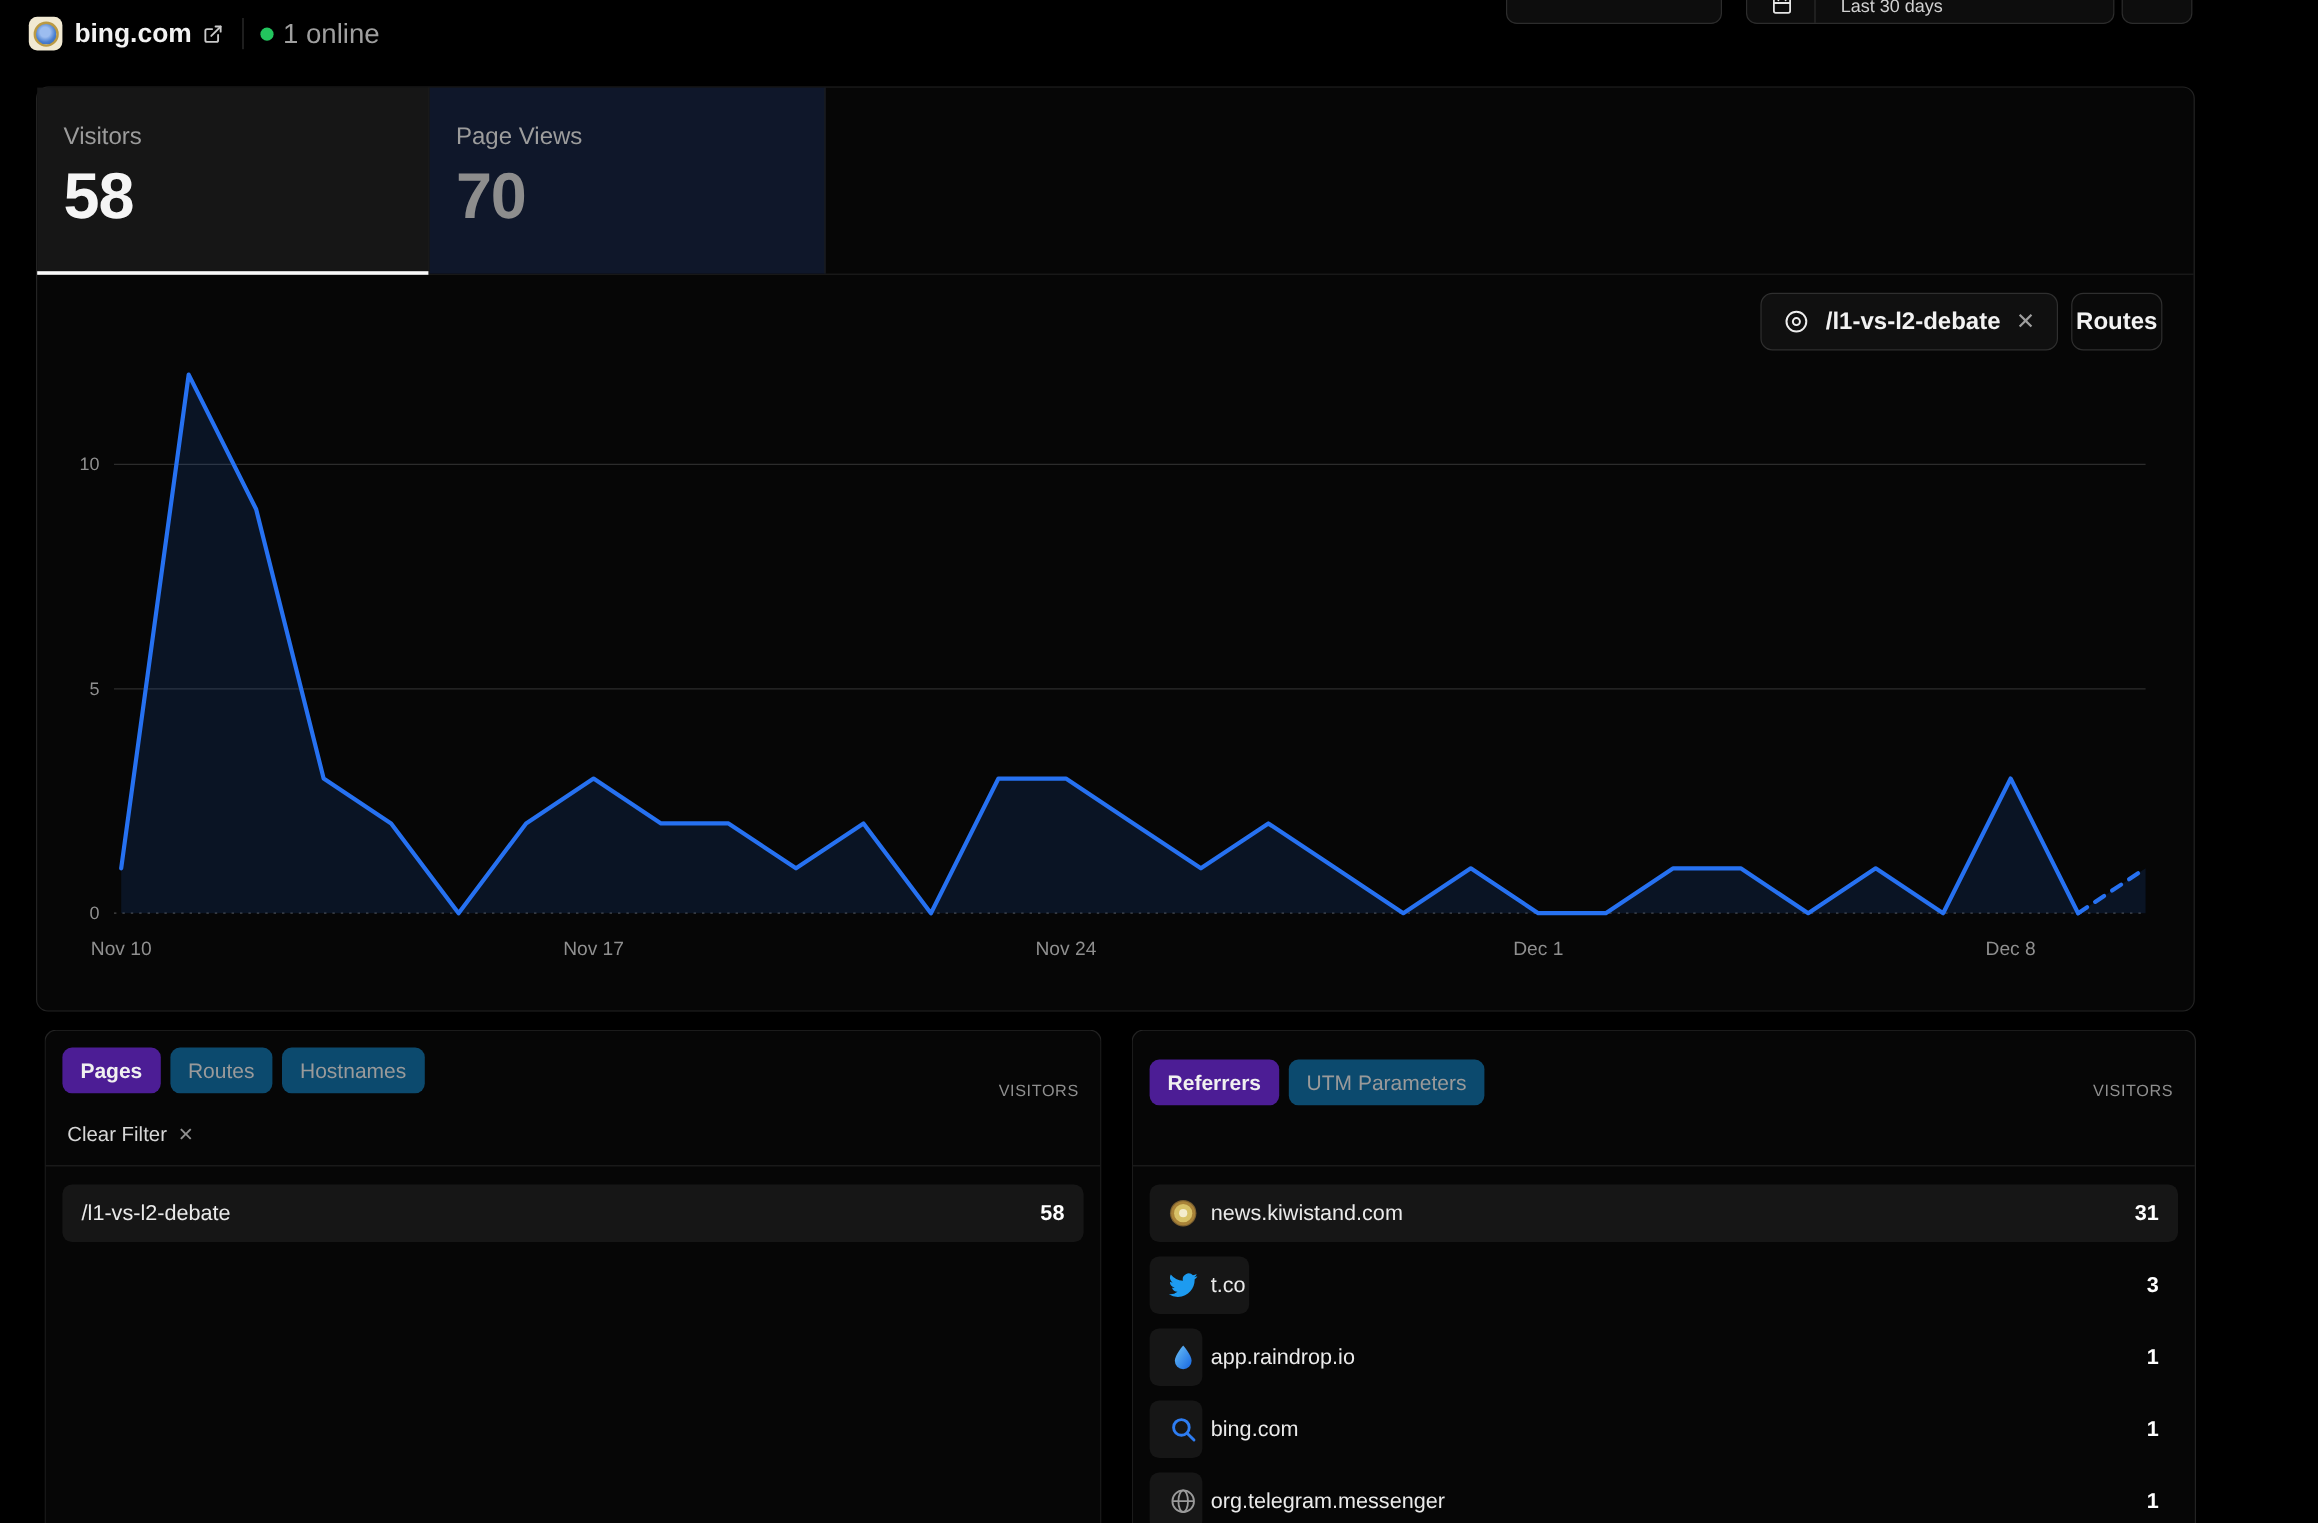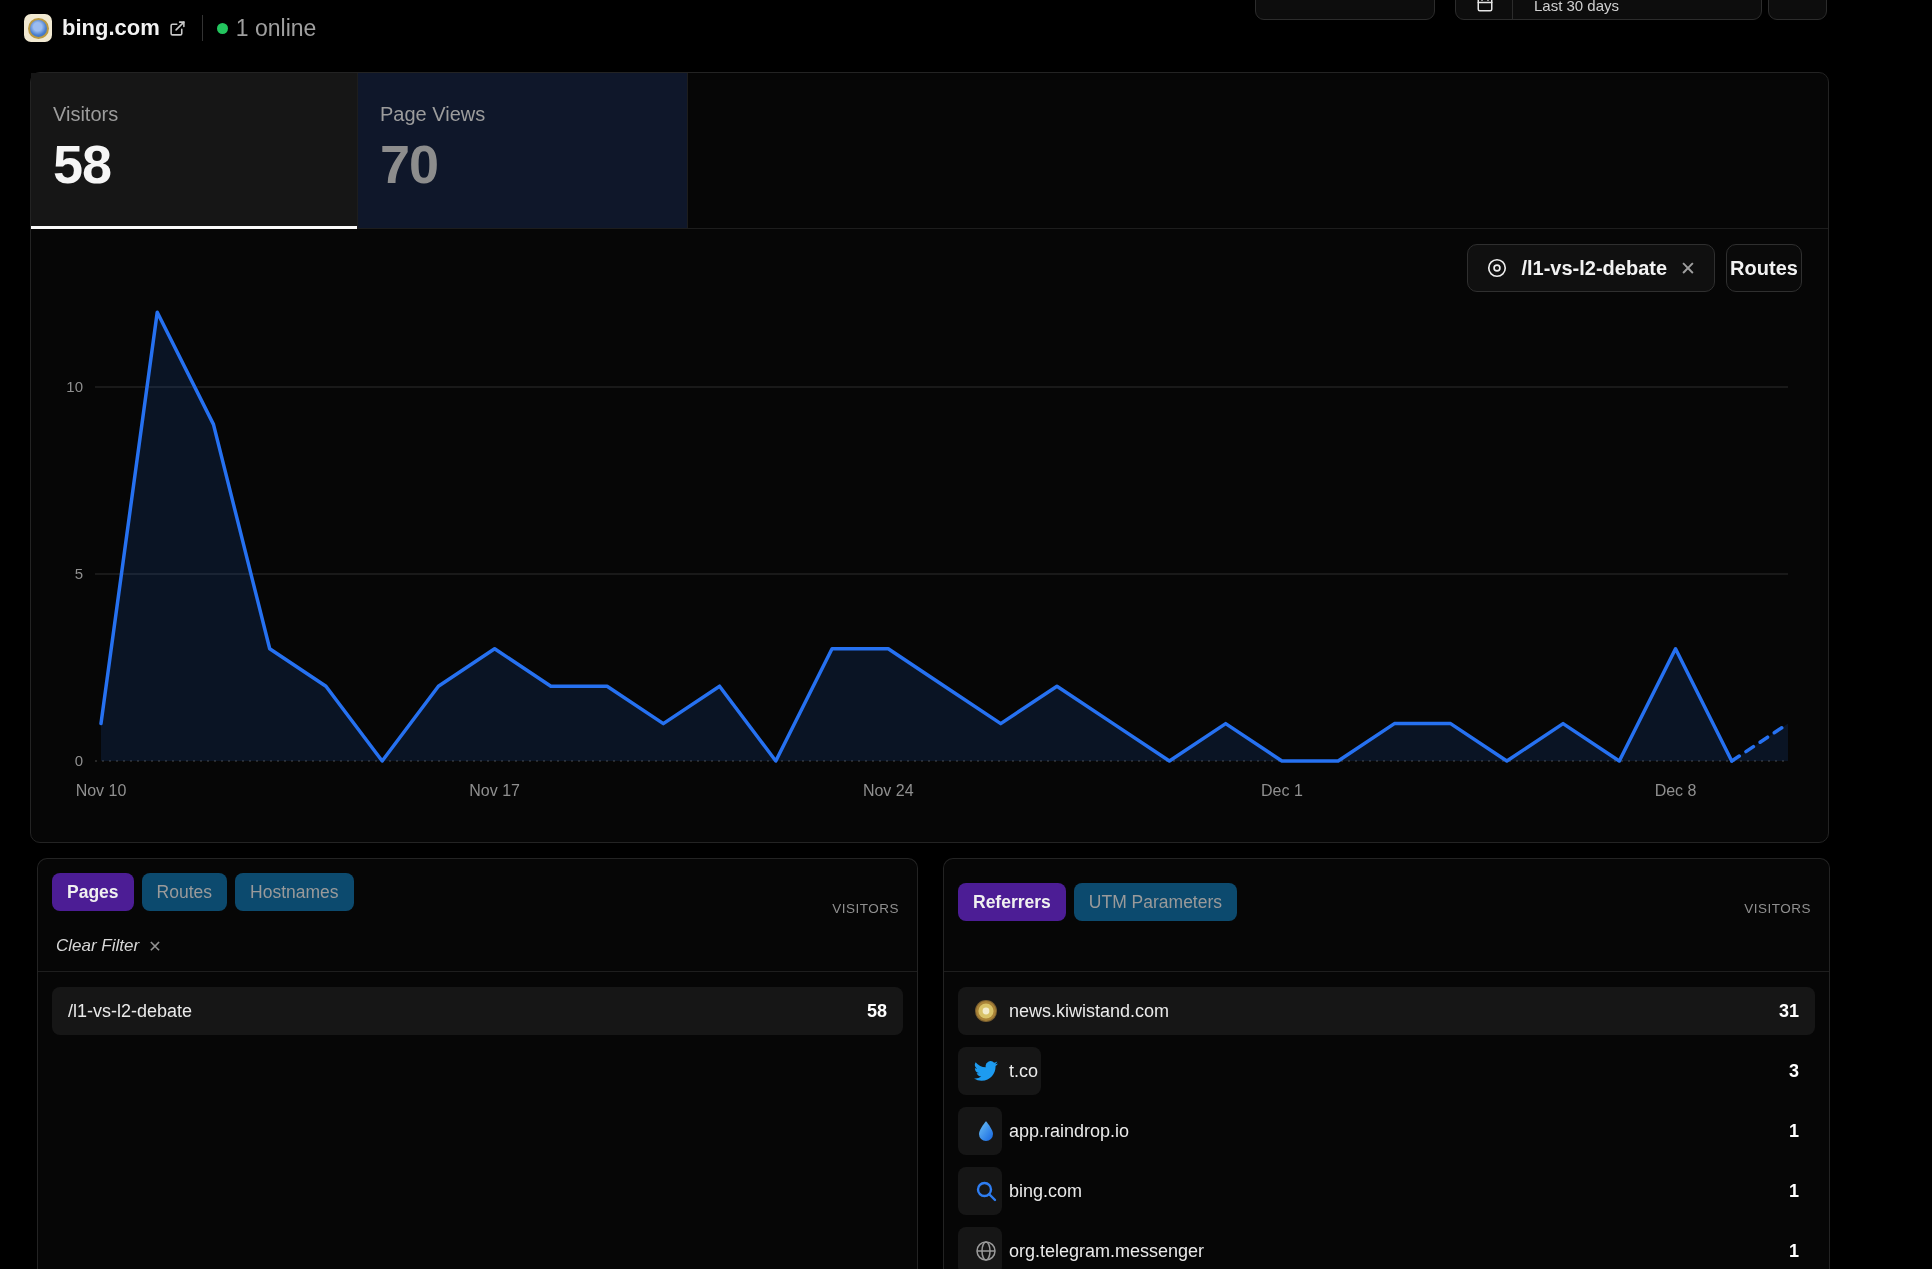--- a/index.html
+++ b/index.html
@@ -50,21 +50,21 @@
 
   #chart-svg { position:absolute; left:0; top:0; }
 
   
   .pill-row { position:absolute; left:14px; display:flex; gap:8px; }
   .pill { height:38px; display:flex; align-items:center; padding:0 15px; border-radius:8px;
     font-size:17.5px; color:#9a9a9a; background:#0c4a6e; cursor:pointer; white-space:nowrap; }
   .pill.active { background:#4c1d95; color:#f0f0f0; font-weight:600; }
   .col-header { position:absolute; top:42px; right:18px; font-size:13.5px; letter-spacing:.5px; color:#8f8f8f; }
   .clear-filter { position:absolute; top:77px; left:18px; display:flex; align-items:center; gap:9px;
-    font-size:17px; color:#d6d6d6; cursor:pointer;font-style:italic; }
+    font-size:17px; color:#d6d6d6; cursor:pointer; }
   .panel-divider { position:absolute; top:112px; left:0; right:0; border-top:1px solid #1e1e1e; }
   .rows { position:absolute; top:128px; left:14px; right:14px; display:flex; flex-direction:column; gap:12px; }
   .row { position:relative; height:48px; border-radius:8px; }
   .row-bar { position:absolute; left:0; top:0; bottom:0; background:#161616; border-radius:8px; min-width:44px; }
   .row-content { position:relative; height:100%; display:flex; align-items:center; gap:11px; padding:0 16px; }
   .row-icon { width:24px; height:24px; display:flex; align-items:center; justify-content:center; flex:none; }
   .row-icon svg { width:24px; height:24px; }
   .row-label { font-size:18px; color:#eaeaea; }
   .row-value { margin-left:auto; font-size:18px; font-weight:700; color:#fff; }
   .close-x { color:#9f9f9f; font-size:19px; line-height:1; cursor:pointer; }

